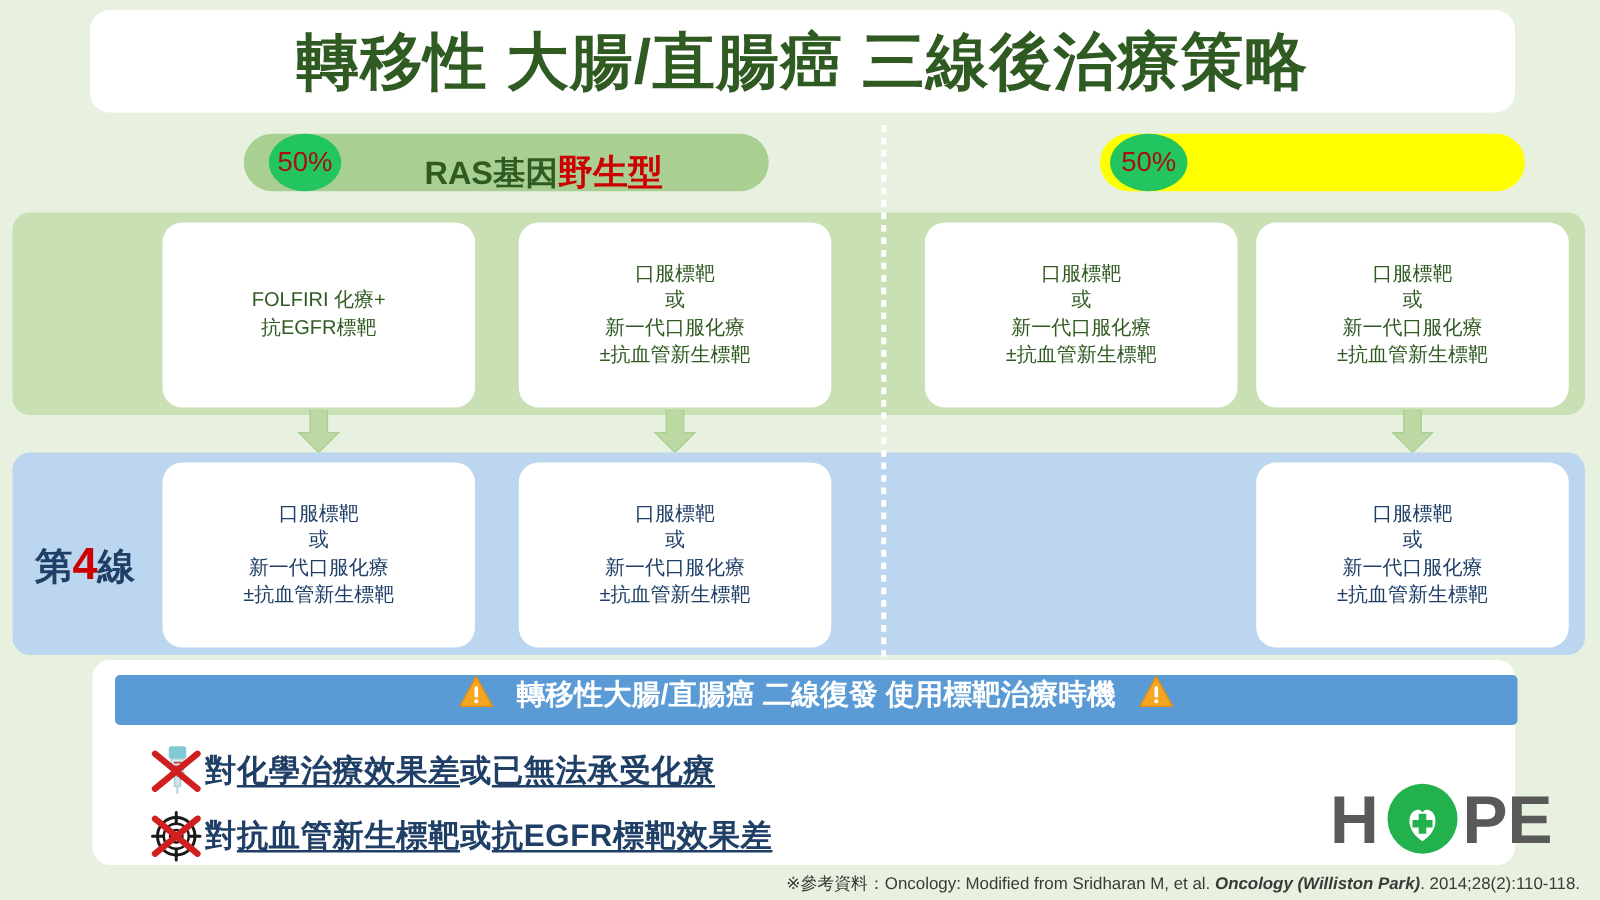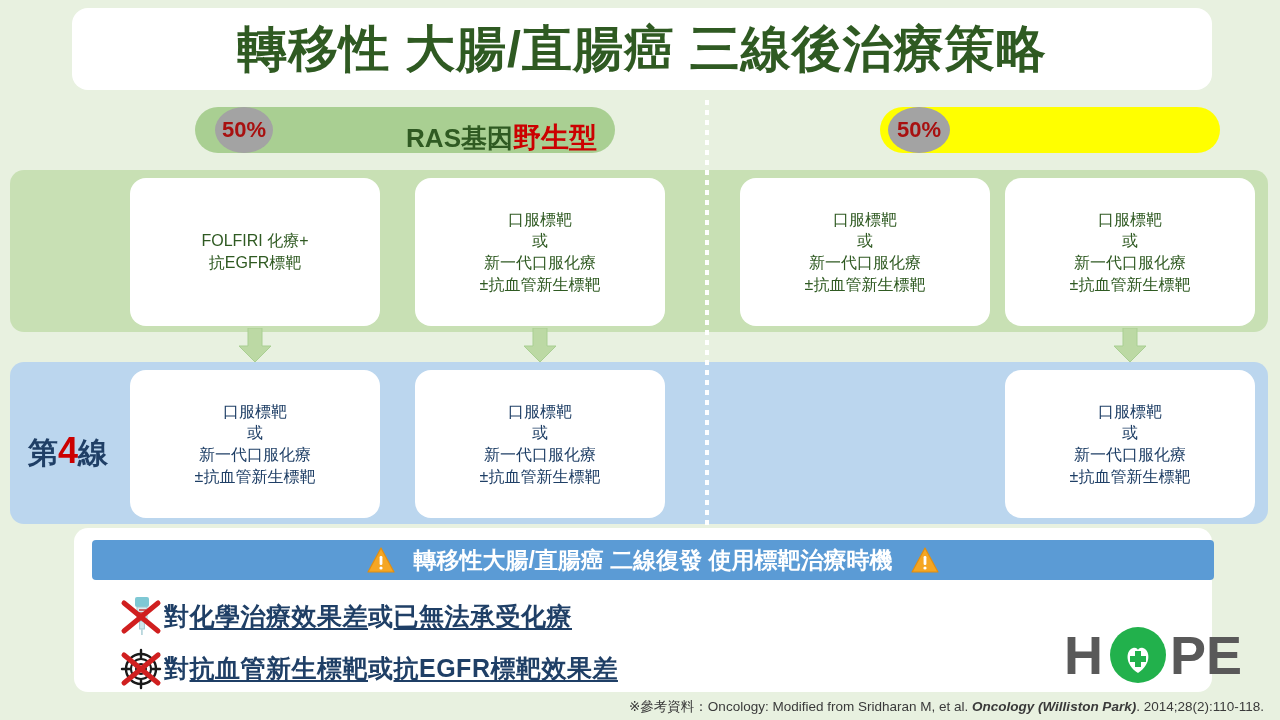--- a/index.html
+++ b/index.html
@@ -25,28 +25,28 @@
 
   
   .pill{
     position:absolute;height:46px;border-radius:23px;
     display:flex;align-items:center;
   }
   .pill-wt{left:195px;top:107px;width:420px;background:#a9cf92;}
   .pill-mt{left:880px;top:107px;width:340px;background:#ffff00;}
   .pct-bubble{
     width:58px;height:46px;border-radius:50%;
-    background:#a3a3a3;
+    background:#22c55e;
     display:flex;align-items:center;justify-content:center;
-    font-size:22px;font-weight:bold;color:#a81010;
+    font-size:22px;font-weight:normal;color:#a81010;
     flex:0 0 auto;margin-left:20px;text-align:center;
   }
   .pill-mt .pct-bubble{margin-left:8px;width:62px;}
   .pill-label{
-    flex:1;text-align:right;font-size:26px;font-weight:bold;
+    flex:1;text-align:center;font-size:26px;font-weight:bold;
     white-space:nowrap;padding-right:18px;margin-top:15px;
   }
   .pill-mt .pill-label{padding-right:14px;}
   .seg-green{color:#2f5a22;}
   .seg-red{color:#cc0000;font-size:28px;}
 
   
   .divider{
     position:absolute;left:705px;top:100px;width:4px;height:428px;
     background-image:linear-gradient(to bottom,#ffffff 55%,rgba(255,255,255,0) 0%);
@@ -94,21 +94,21 @@
   .a3{left:1113px;top:328px;}
 
   
   .panel{
     position:absolute;left:74px;top:528px;width:1138px;height:164px;
     background:#ffffff;border-radius:14px;
   }
   .banner{
     position:absolute;left:92px;top:540px;width:1122px;height:40px;
     background:#5b9bd5;border-radius:4px;
-    display:flex;align-items:center;justify-content:center;gap:18px;
+    display:flex;align-items:flex-start;justify-content:center;gap:18px;
   }
   .banner-text{
     font-size:23px;font-weight:bold;color:#ffffff;white-space:nowrap;
   }
   .warn{width:28px;height:26px;flex:0 0 auto;}
 
   .bullet{
     position:absolute;display:flex;align-items:center;gap:0;
     white-space:nowrap;
   }

